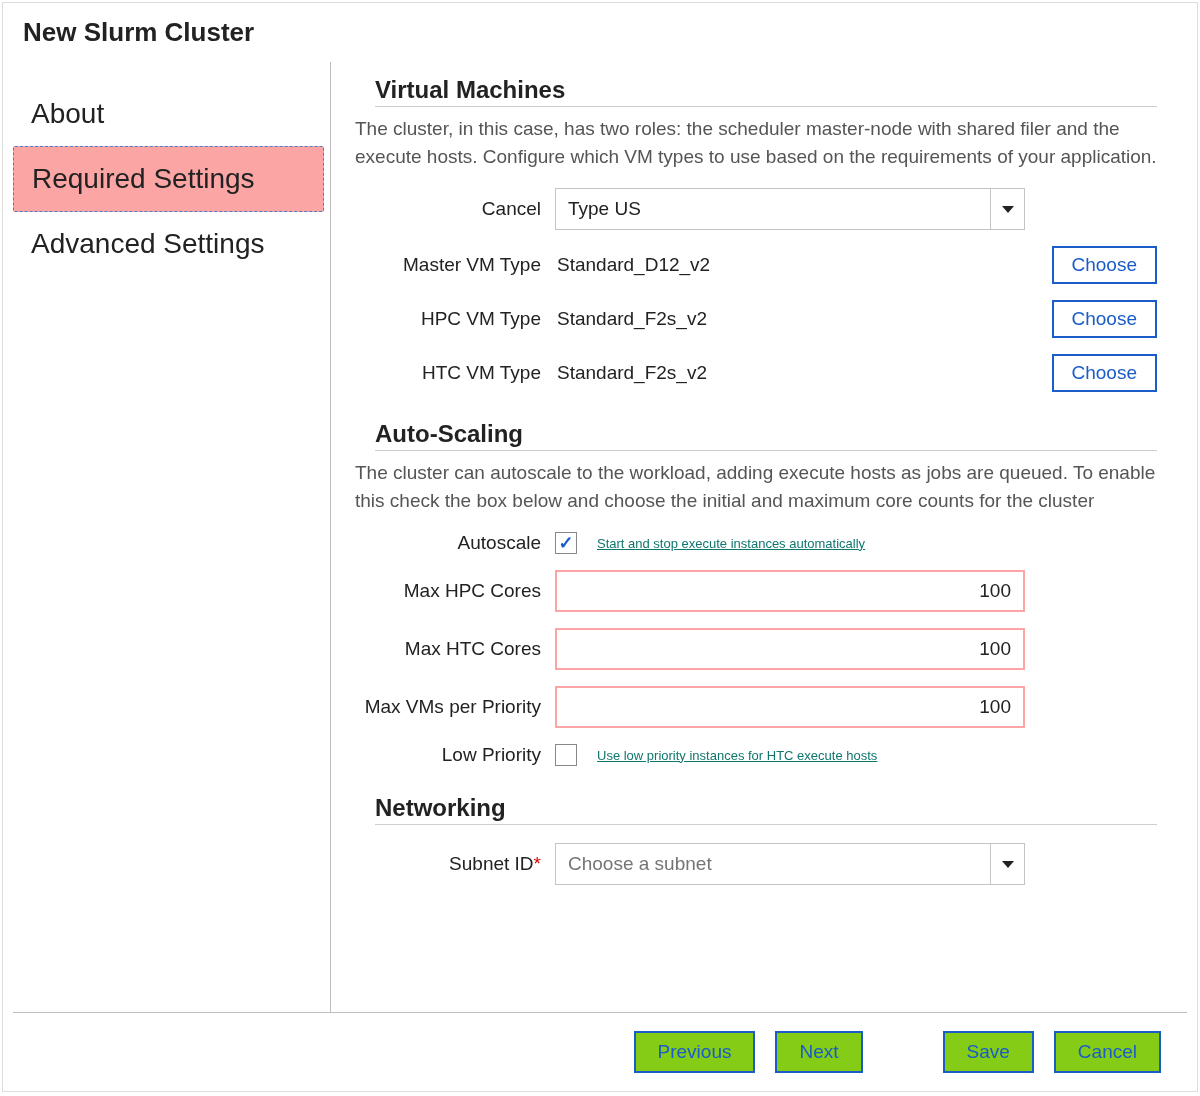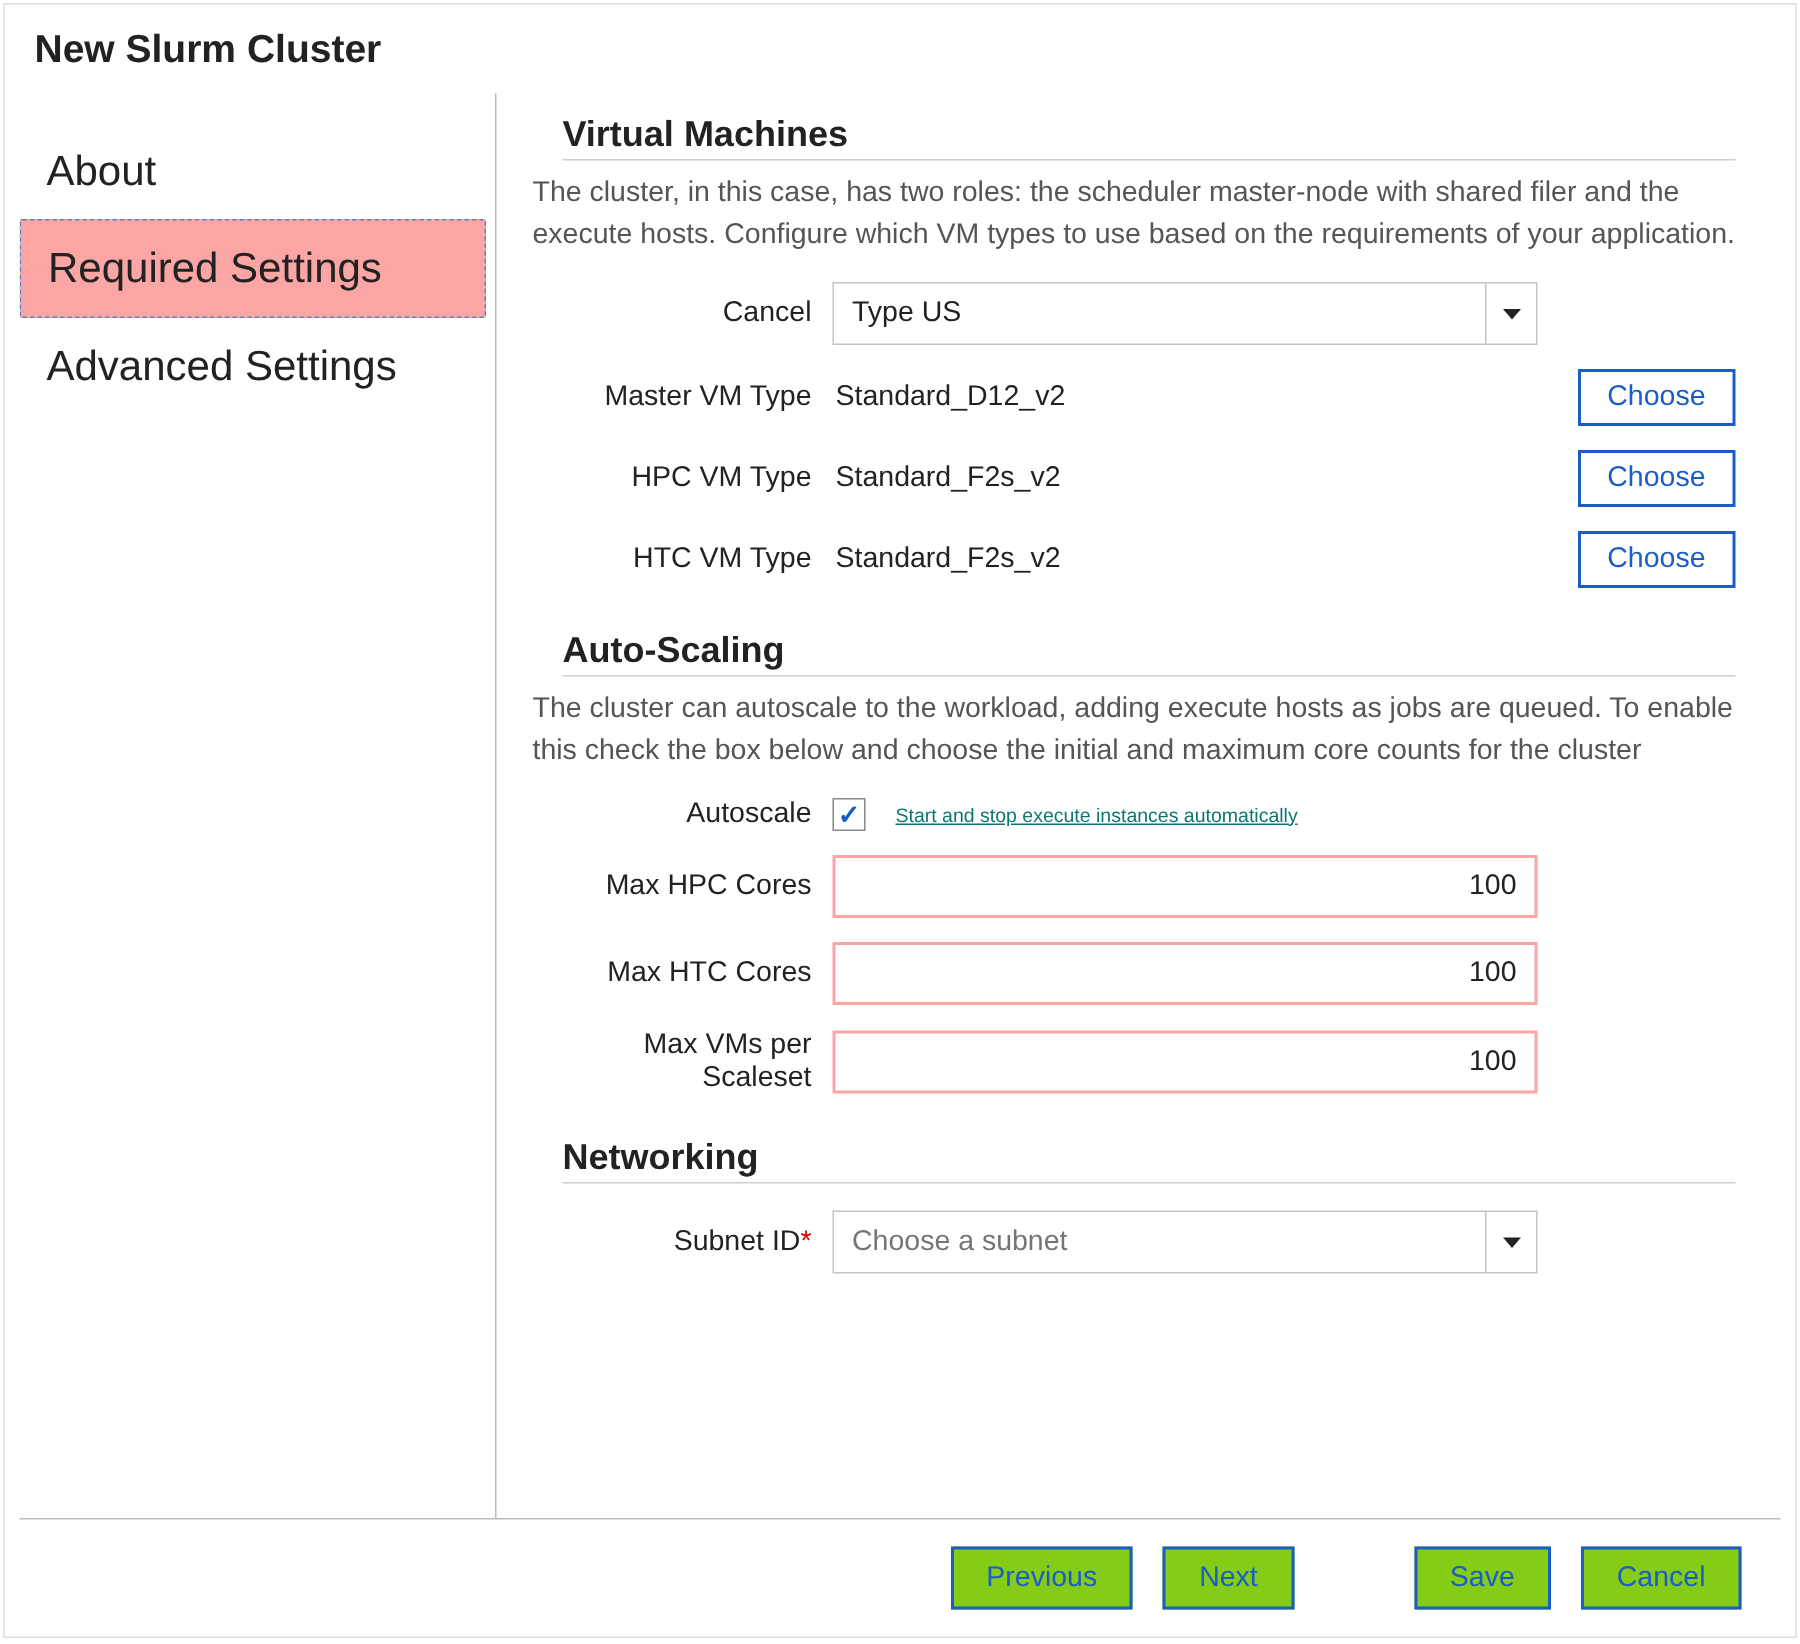--- a/index.html
+++ b/index.html
@@ -251,26 +251,33 @@
         </div>
 
         <div class="row">
           <div class="lbl">Max HTC Cores</div>
           <div class="ctrl">
             <input class="text-input" type="text" value="100" style="">
           </div>
         </div>
 
         <div class="row">
-          <div class="lbl">Max VMs per Scaleset</div>
+          <div class="lbl">Max VMs per Priority</div>
           <div class="ctrl">
             <input class="text-input" type="text" value="100" style="">
           </div>
         </div>
 
+        <div class="row">
+          <div class="lbl">Low Priority</div>
+          <div class="ctrl">
+            <span class="checkbox"></span>
+            <span class="check-label">Use low priority instances for HTC execute hosts</span>
+          </div>
+        </div>
       </div>
 
       <div class="section">
         <div class="section-title">Networking</div>
 
         <div class="row" style="margin-top:18px;">
           <div class="lbl">
             <span>Subnet ID</span><span class="req">*</span>
           </div>
           <div class="ctrl">

